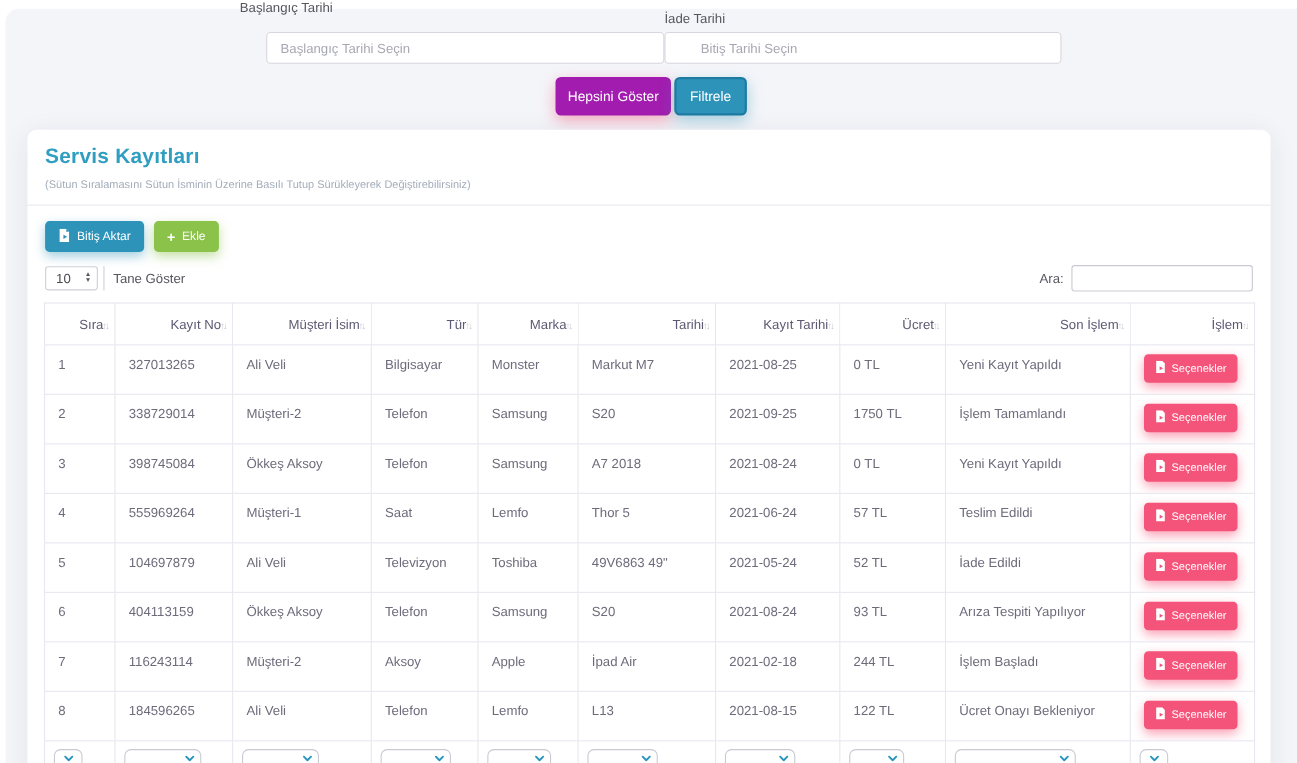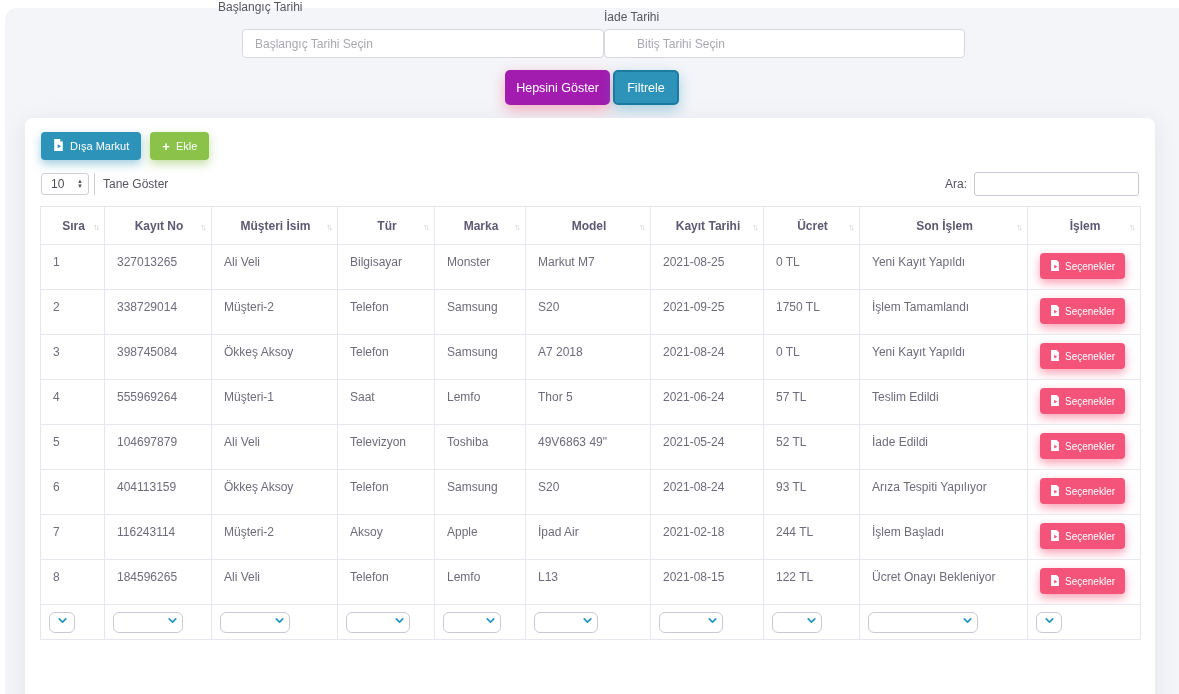--- a/index.html
+++ b/index.html
@@ -54,21 +54,21 @@
   .ps-divider { width:1px; height:22px; background:#cfcfd8; margin-left:5px; }
   .ps-label { margin-left:8px; font-size:12px; color:#55565e; }
   .search-wrap { display:flex; align-items:center; gap:7px; }
   .search-label { font-size:12px; color:#55565e; }
   .search-input { width:165px; height:24px; border:1px solid #c9c9d4; border-radius:3px;
     padding:0 8px; font-size:12px; background:#fff; }
 
   
   table { border-collapse:collapse; table-layout:fixed; margin:2px 15px 0; width:1100px; }
   th, td { border:1px solid #e8e7ef; font-size:12px; overflow:hidden; white-space:nowrap; }
-  thead th { height:38px; padding:0 10px 0 12px; text-align:center; font-weight:bold;
+  thead th { height:38px; padding:0 10px 0 12px; text-align:right; font-weight:normal;
     color:#5e5873; cursor:pointer; position:relative; background:#fff; }
   .sort-icon { position:absolute; right:6px; top:50%; transform:translateY(-42%);
     font-size:9px; color:#c8c7d1; letter-spacing:-2px; }
   tbody td { height:45px; padding:10px 12px; vertical-align:top; color:#6e6b7b;
     background:#fff; }
   .btn-options { height:26px; padding:0 10px; background:#f5547a; border-radius:4px;
     font-size:10px; gap:5px; box-shadow:0 4px 10px rgba(245,84,122,.55); margin-top:-2px; }
 
   tfoot td { height:35px; padding:0 8px; vertical-align:middle; background:#fff; }
   .col-filter { height:21px; border:1px solid #c9c9d4; border-radius:6px; background:#fff;
@@ -84,32 +84,36 @@
 <div class="page-bg"></div>
 
 <div class="filter-label lbl-start">Başlangıç Tarihi</div>
 <input class="date-input inp-start" type="text" placeholder="Başlangıç Tarihi Seçin" style="">
 <div class="filter-label lbl-end">İade Tarihi</div>
 <input class="date-input inp-end" type="text" placeholder="Bitiş Tarihi Seçin" style="">
 <button class="btn btn-show-all">Hepsini Göster</button>
 <button class="btn btn-filter">Filtrele</button>
 
 <div class="card">
+  <div class="card-header">
+    <div class="card-title">Servis Kayıtları</div>
+    <div class="card-subtitle">(Sütun Sıralamasını Sütun İsminin Üzerine Basılı Tutup Sürükleyerek Değiştirebilirsiniz)</div>
+  </div>
 
   <div class="toolbar">
     <button class="btn btn-export">
       <span class="icon-svg">
         <svg width="11" height="12" viewBox="0 0 12 14">
             <path fill="#fff" d="M1 0h7l3 3v11H1z"></path>
             <path fill="#2d93b9" d="M8 0l3 3H8z"></path>
             <path fill="#2d93b9" d="M4 6h3v1.4H4zM4 8.5h5v1.4H4z" opacity="0"></path>
             <path fill="#2d93b9" d="M5 6.2l4 2.3-4 2.3z"></path>
           </svg>
       </span>
-      <span>Dışa Markut</span>
+      <span>Bitiş Aktar</span>
     </button>
     <button class="btn btn-add">
       <span class="plus-glyph">+</span>
       <span>Ekle</span>
     </button>
   </div>
 
   <div class="table-controls">
     <div class="page-size-wrap">
       <div class="page-size">
@@ -141,21 +145,21 @@
         <col style="width: 168px;">
         <col style="width: 113px;">
       </colgroup>
     <thead>
       <tr>
           <th><span>Sıra</span><span class="sort-icon">↑↓</span></th>
           <th><span>Kayıt No</span><span class="sort-icon">↑↓</span></th>
           <th><span>Müşteri İsim</span><span class="sort-icon">↑↓</span></th>
           <th><span>Tür</span><span class="sort-icon">↑↓</span></th>
           <th><span>Marka</span><span class="sort-icon">↑↓</span></th>
-          <th><span>Model</span><span class="sort-icon">↑↓</span></th>
+          <th><span>Tarihi</span><span class="sort-icon">↑↓</span></th>
           <th><span>Kayıt Tarihi</span><span class="sort-icon">↑↓</span></th>
           <th><span>Ücret</span><span class="sort-icon">↑↓</span></th>
           <th><span>Son İşlem</span><span class="sort-icon">↑↓</span></th>
           <th><span>İşlem</span><span class="sort-icon">↑↓</span></th>
         </tr>
     </thead>
     <tbody>
         <tr>
           <td>1</td>
           <td>327013265</td>

